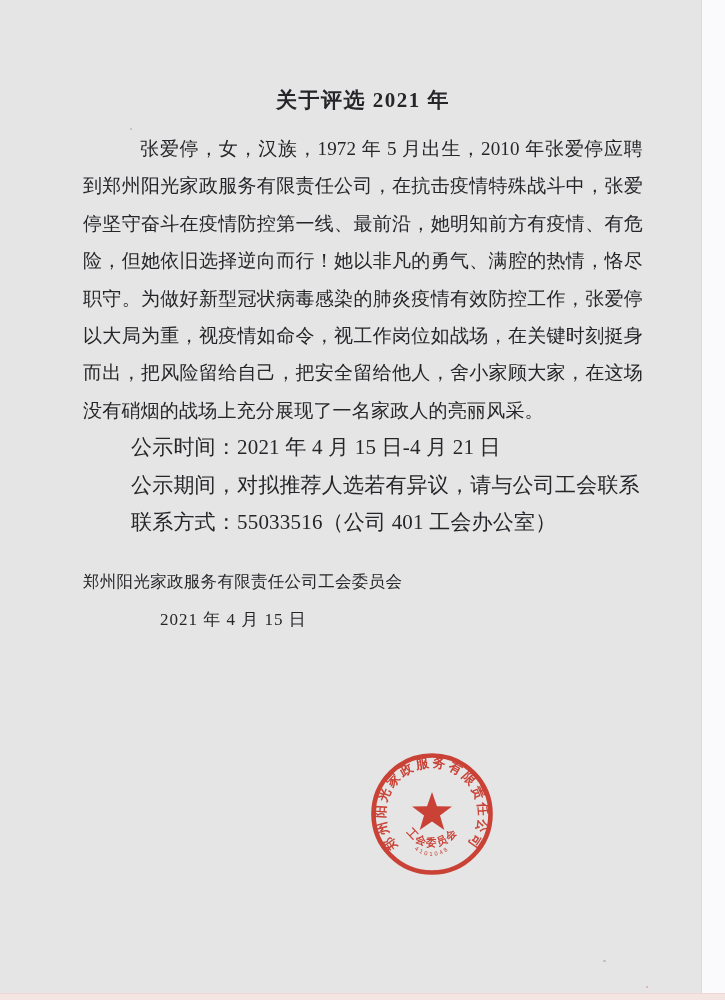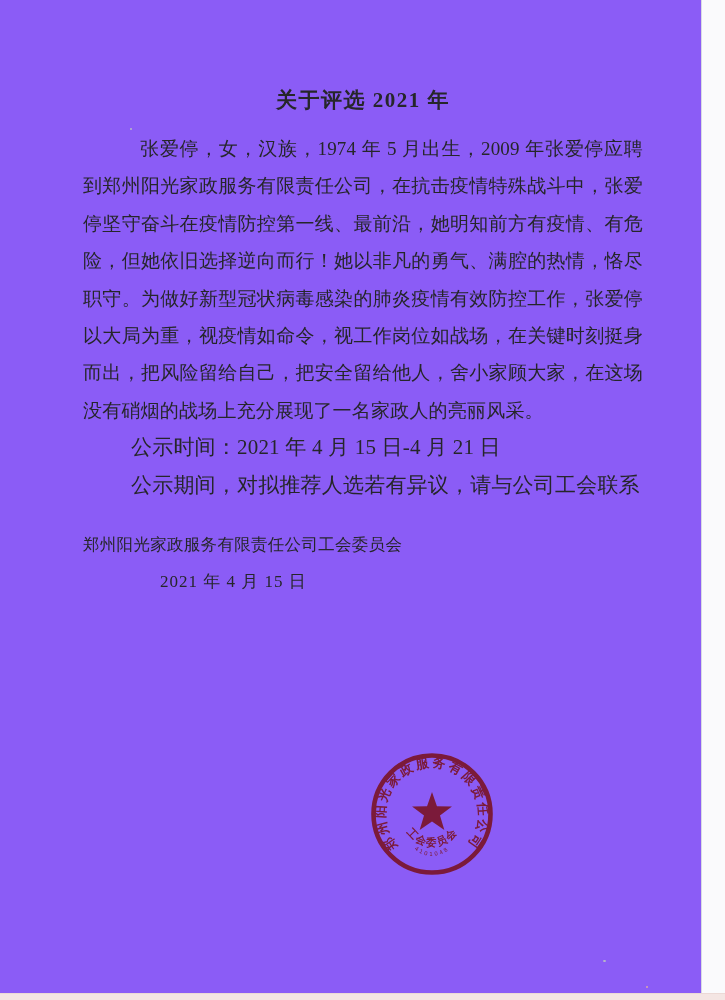--- a/index.html
+++ b/index.html
@@ -2,21 +2,21 @@
 <html><head>
 <meta charset="utf-8">
 <style>
   * { margin: 0; padding: 0; box-sizing: border-box; }
   html, body { background: #888; }
   .page {
     position: relative;
     width: 725px;
     height: 1000px;
     margin: 0 auto;
-    background: #8b5cf6;
+    background: #e5e5e5;
     overflow: hidden;
     font-family: "Liberation Serif", "DejaVu Serif", serif;
     color: #26262a;
   }
   
   .edge-right {
     position: absolute; top: 0; left: 701px; width: 24px; height: 1000px;
     background: #fafafc; border-left: 1px solid #d9dae2;
   }
   .edge-bottom {
@@ -80,24 +80,25 @@
 </style>
 </head>
 <body>
 
 <div class="page">
 
   <div class="content">
     <div class="title-line">关于评选 2021 年</div>
     <div class="gap-after-title"></div>
 
-    <p class="body-par">张爱停，女，汉族，1974 年 5 月出生，2009 年张爱停应聘到郑州阳光家政服务有限责任公司，在抗击疫情特殊战斗中，张爱停坚守奋斗在疫情防控第一线、最前沿，她明知前方有疫情、有危险，但她依旧选择逆向而行！她以非凡的勇气、满腔的热情，恪尽职守。为做好新型冠状病毒感染的肺炎疫情有效防控工作，张爱停以大局为重，视疫情如命令，视工作岗位如战场，在关键时刻挺身而出，把风险留给自己，把安全留给他人，舍小家顾大家，在这场没有硝烟的战场上充分展现了一名家政人的亮丽风采。</p>
+    <p class="body-par">张爱停，女，汉族，1972 年 5 月出生，2010 年张爱停应聘到郑州阳光家政服务有限责任公司，在抗击疫情特殊战斗中，张爱停坚守奋斗在疫情防控第一线、最前沿，她明知前方有疫情、有危险，但她依旧选择逆向而行！她以非凡的勇气、满腔的热情，恪尽职守。为做好新型冠状病毒感染的肺炎疫情有效防控工作，张爱停以大局为重，视疫情如命令，视工作岗位如战场，在关键时刻挺身而出，把风险留给自己，把安全留给他人，舍小家顾大家，在这场没有硝烟的战场上充分展现了一名家政人的亮丽风采。</p>
 
     <p class="info-line">公示时间：2021 年 4 月 15 日-4 月 21 日</p>
     <p class="info-line">公示期间，对拟推荐人选若有异议，请与公司工会联系</p>
+    <p class="info-line">联系方式：55033516（公司 401 工会办公室）</p>
 
     <p class="signature-line">郑州阳光家政服务有限责任公司工会委员会</p>
     <p class="date-line">2021 年 4 月 15 日</p>
   </div>
 
   <svg class="stamp" viewBox="0 0 130 130" xmlns="http://www.w3.org/2000/svg" aria-hidden="true">
     <defs>
       <path id="ringArc" d="M 34.8,101 A 47,47 0 1 1 95.2,101" fill="none"></path>
       <path id="deptArc" d="M 38,80 A 30,30 0 0 0 92,80" fill="none"></path>
       <path id="serialArc" d="M 42,93 A 26,26 0 0 0 88,93" fill="none"></path>

